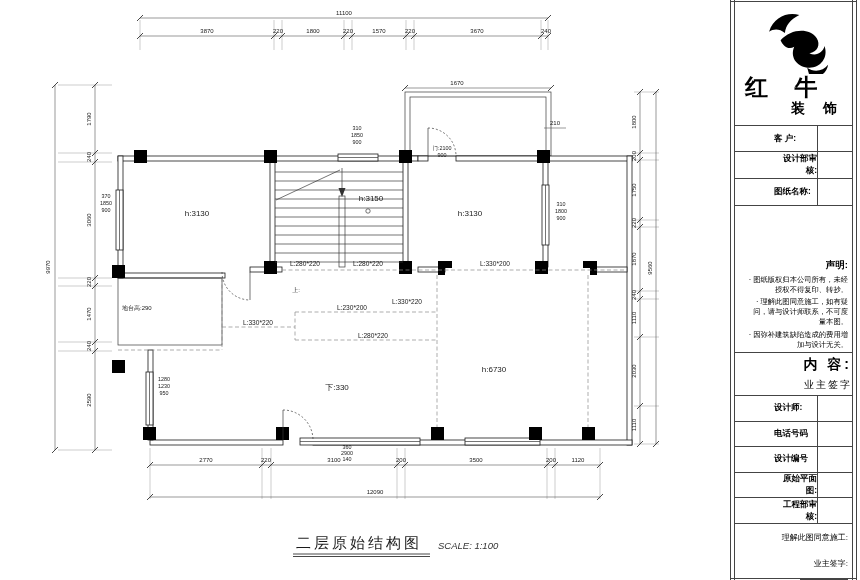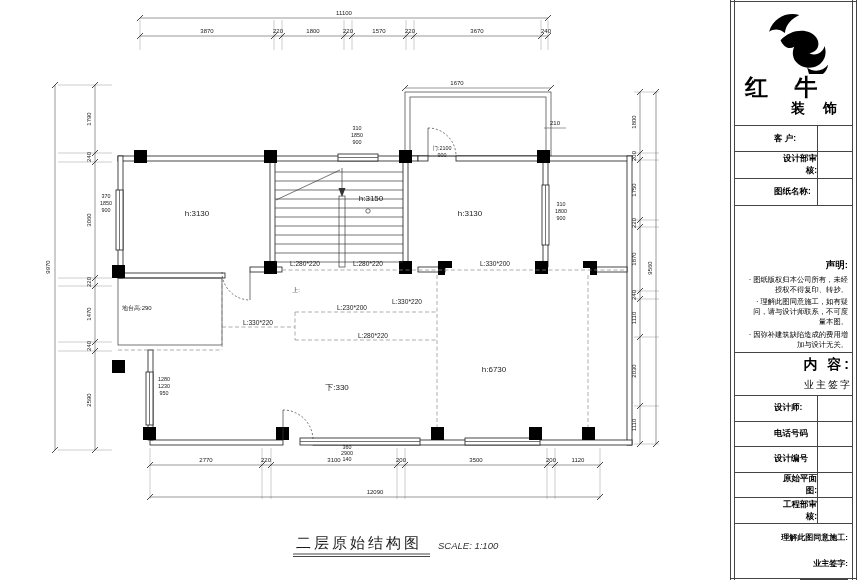--- a/index.html
+++ b/index.html
@@ -35,21 +35,21 @@
   .tb-lbl{width:48px;box-sizing:border-box;padding-left:4px;font-size:8.5px;font-weight:bold;
           border-right:1px solid #444;display:flex;align-items:center;margin-left:35px;}
   .tb-val{flex:1;}
   .tb-statement{height:105px;border-bottom:1px solid #444;box-sizing:border-box;padding:5px 4px 0 6px;margin-top:48px;}
   .st-head{font-size:9.5px;font-weight:bold;margin-bottom:3px;}
   .st-item{font-size:7.3px;line-height:1.4;margin:2px 0 2px 6px;text-indent:-5px;}
   .st-item::before{content:"· ";}
   .tb-content{height:45px;border-bottom:1px solid #444;box-sizing:border-box;padding:3px 0 0 6px;}
   .ct-head{font-size:14px;font-weight:bold;letter-spacing:3px;}
   .ct-val{font-size:10px;margin:4px 0 0 12px;letter-spacing:2px;}
-  .tb-footer{flex:1;box-sizing:border-box;padding:8px 4px 0 6px;font-size:8px;font-weight:bold;}
+  .tb-footer{flex:1;box-sizing:border-box;padding:8px 4px 0 6px;font-size:8px;font-weight:normal;}
   .ft-l2{margin-top:15px;display:flex;align-items:flex-end;flex-direction:column;}
   .sigline{display:inline-block;width:48px;border-bottom:1px solid #444;height:10px;margin-left:2px;}
 </style>
 </head>
 <body>
 
 <div class="sheet">
 
   <svg width="730" height="580" viewBox="0 0 730 580">
     <defs>

